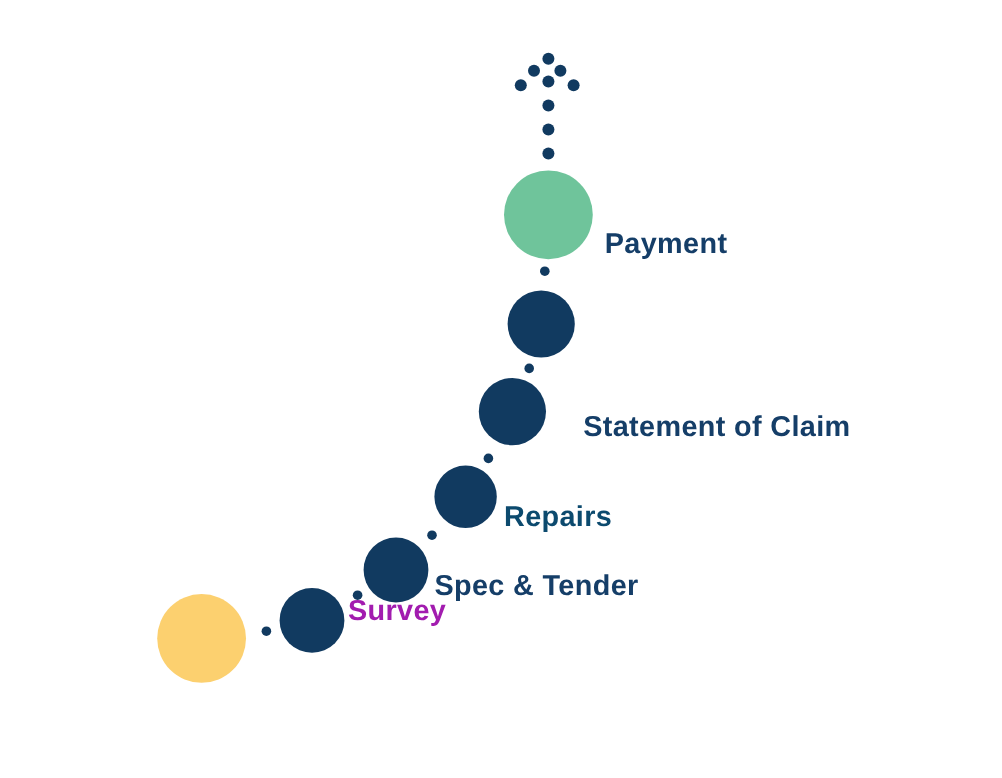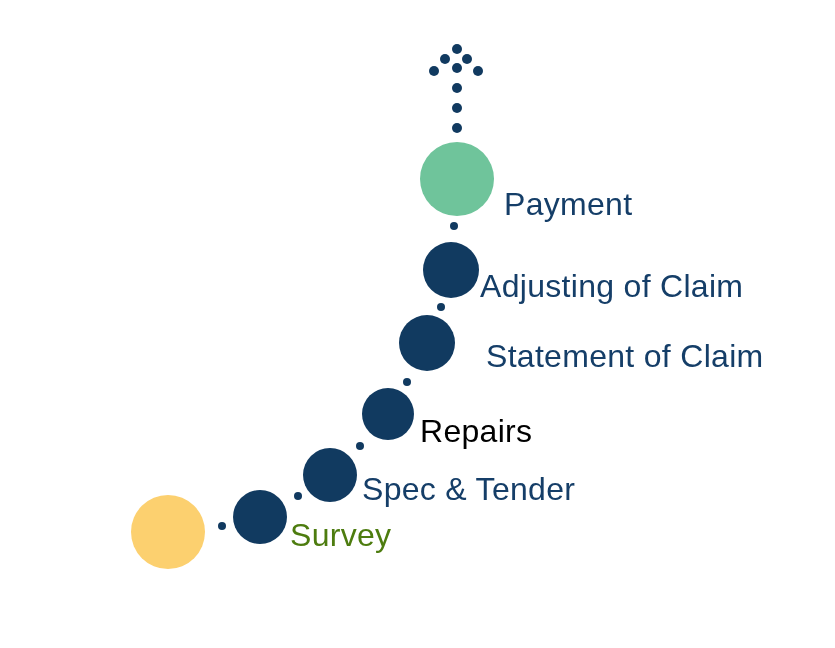--- a/index.html
+++ b/index.html
@@ -18,50 +18,49 @@
     position: absolute;
     border-radius: 50%;
   }
   .dot {
     position: absolute;
     border-radius: 50%;
   }
   .step-label {
     position: absolute;
     transform: translateY(-50%);
-    font-size: 32px;
-    font-weight: 400;
+    font-size: 24px;
+    font-weight: 700;
     letter-spacing: 0.3px;
     white-space: nowrap;
     line-height: 1;
   }
   .arrow-group {
     position: absolute;
     left: 0;
     top: 0;
     width: 0;
     height: 0;
     overflow: visible;
   }
 </style>
 </head>
 <body>
 
 <div class="stage" id="stage" style="background: rgb(255, 255, 255);">
     <div class="circle" style="left: 131px; top: 495px; width: 74px; height: 74px; background: rgb(252, 208, 111);"></div>
     <div class="circle" style="left: 233px; top: 490px; width: 54px; height: 54px; background: rgb(17, 58, 96);"></div>
-    <div class="step-label" style="left: 290px; top: 535px; color: #4d7c0f;">Survey</div>
+    <div class="step-label" style="left: 290px; top: 510px; color: #a21caf;">Survey</div>
     <div class="circle" style="left: 303px; top: 448px; width: 54px; height: 54px; background: rgb(17, 58, 96);"></div>
     <div class="step-label" style="left: 362px; top: 489px; color: rgb(21, 62, 104);">Spec &amp; Tender</div>
     <div class="circle" style="left: 362px; top: 388px; width: 52px; height: 52px; background: rgb(17, 58, 96);"></div>
-    <div class="step-label" style="left: 420px; top: 431px; color: #000000;">Repairs</div>
+    <div class="step-label" style="left: 420px; top: 431px; color: #0c4a6e;">Repairs</div>
     <div class="circle" style="left: 399px; top: 315px; width: 56px; height: 56px; background: rgb(17, 58, 96);"></div>
     <div class="step-label" style="left: 458px; top: 356px; color: rgb(21, 62, 104); margin-left: 28px;">Statement of Claim</div>
     <div class="circle" style="left: 423px; top: 242px; width: 56px; height: 56px; background: rgb(17, 58, 96);"></div>
-    <div class="step-label" style="left: 480px; top: 286px; color: rgb(21, 62, 104);">Adjusting of Claim</div>
     <div class="circle" style="left: 420px; top: 142px; width: 74px; height: 74px; background: rgb(111, 196, 155);"></div>
     <div class="step-label" style="left: 504px; top: 204px; color: rgb(21, 62, 104);">Payment</div>
     <div class="dot" style="left: 218px; top: 522px; width: 8px; height: 8px; background: rgb(17, 58, 96);"></div>
     <div class="dot" style="left: 294px; top: 492px; width: 8px; height: 8px; background: rgb(17, 58, 96);"></div>
     <div class="dot" style="left: 356px; top: 442px; width: 8px; height: 8px; background: rgb(17, 58, 96);"></div>
     <div class="dot" style="left: 403px; top: 378px; width: 8px; height: 8px; background: rgb(17, 58, 96);"></div>
     <div class="dot" style="left: 437px; top: 303px; width: 8px; height: 8px; background: rgb(17, 58, 96);"></div>
     <div class="dot" style="left: 450px; top: 222px; width: 8px; height: 8px; background: rgb(17, 58, 96);"></div>
     <div class="arrow-group">
       <div class="dot" style="left: 452px; top: 44px; width: 10px; height: 10px; background: rgb(17, 58, 96);"></div>

